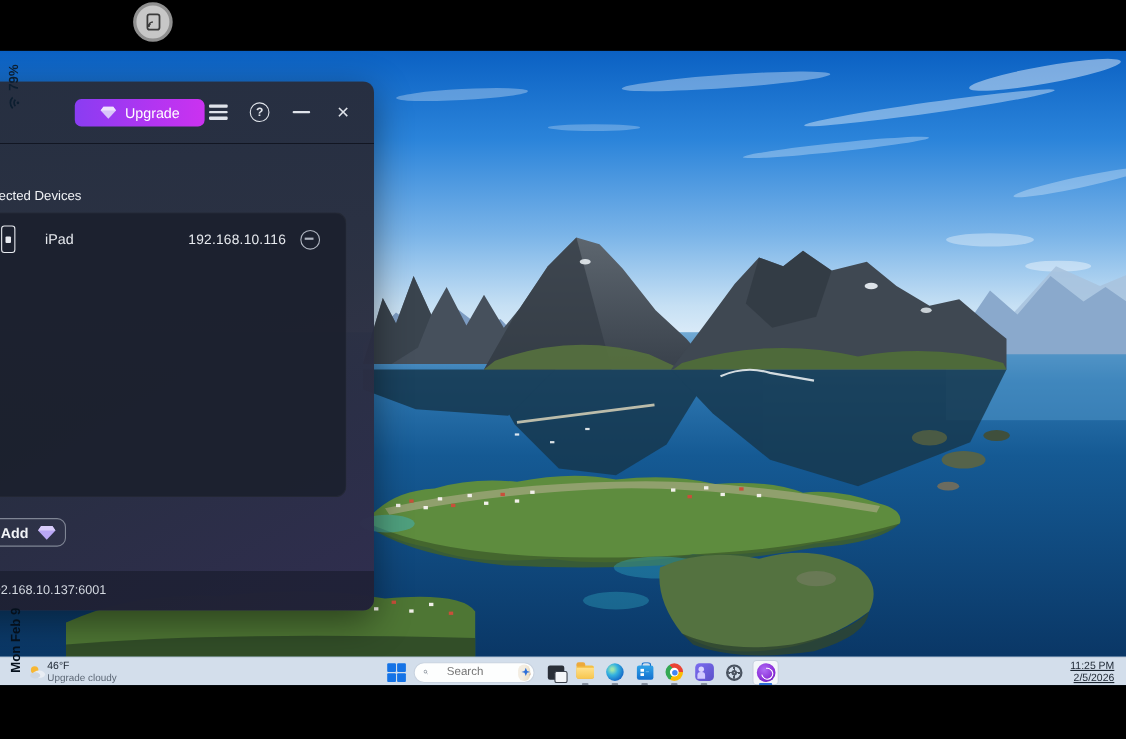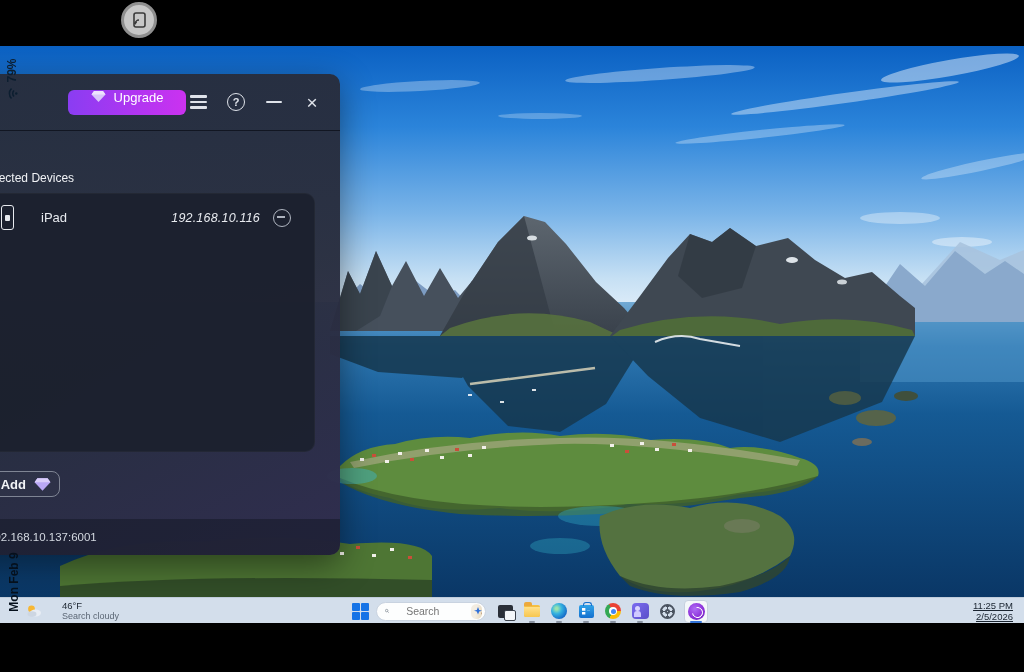--- a/index.html
+++ b/index.html
@@ -24,21 +24,21 @@
          transform:rotate(-90deg); color:#0c1e30; font-size:12px; font-weight:bold; z-index:30; white-space:nowrap; }
   .rot-battery { left:-18px; top:26px; width:60px; justify-content:center; }
   .rot-date { left:-21px; top:529px; width:70px; justify-content:center; color:#05101c; }
 
   
   .window { position:absolute; left:-50px; top:28px; width:390px; height:481px; z-index:20;
     background:linear-gradient(155deg, rgba(39,45,60,0.97) 0%, rgba(40,45,62,0.97) 55%, rgba(49,45,78,0.97) 100%);
     border-radius:10px; box-shadow:0 10px 34px rgba(0,0,0,0.45); color:#e7eaef; }
   .titlebar { height:57px; display:flex; align-items:center; padding:0 16px 0 118px;
     border-bottom:1px solid rgba(12,16,26,0.8); }
-  .upgrade-btn { display:flex; align-items:flex-start; justify-content:center; gap:8px;
+  .upgrade-btn { display:flex; align-items:center; justify-content:center; gap:8px;
     width:120px; height:25px; border:none; border-radius:6px; cursor:pointer;
     background:linear-gradient(90deg,#8a3df2 0%, #b235f1 60%, #cb32f0 100%);
     color:#fff; font-size:13px; font-family:inherit; }
   .tb-icons { margin-left:auto; display:flex; align-items:center; gap:14px; }
   .tb-btn { background:none; border:none; color:#dfe3ea; width:24px; height:24px; cursor:pointer;
     display:flex; align-items:center; justify-content:center; font-size:16px; font-family:inherit; }
   .menu-glyph { display:flex; flex-direction:column; gap:3px; }
   .menu-glyph span { display:block; width:17px; height:2.4px; background:#dfe3ea; border-radius:1px; }
   .help-circle { width:18px; height:18px; border:1.6px solid #dfe3ea; border-radius:50%;
     display:flex; align-items:center; justify-content:center; font-size:11px; font-weight:bold; }
@@ -46,39 +46,39 @@
   .close-glyph { font-size:19px; line-height:1; }
 
   .section-label { margin:40px 0 8px 20px; font-size:12px; color:#f0f2f5; }
   .device-panel { margin-left:20px; width:345px; height:259px; background:rgba(26,31,44,0.85);
     border-radius:10px; border:1px solid rgba(255,255,255,0.03); }
   .device-row { display:flex; align-items:center; height:47px; padding:0 23px 0 30px; }
   .tablet-icon { width:13px; height:25px; border:1.6px solid #e7eaef; border-radius:3px;
     display:flex; align-items:center; justify-content:center; }
   .tablet-icon i { display:block; width:5px; height:6px; background:#e7eaef; border-radius:1px; }
   .device-name { margin-left:27px; font-size:13px; }
-  .device-ip { margin-left:auto; font-size:12.5px; letter-spacing:0.2px;font-style:italic; }
+  .device-ip { margin-left:auto; font-size:12.5px; letter-spacing:0.2px; }
   .remove-btn { margin-left:13px; width:18px; height:18px; border-radius:50%; border:1.6px solid #aeb4bf;
     background:none; cursor:pointer; position:relative; }
   .remove-btn i { position:absolute; left:3px; top:6.5px; width:8px; height:1.8px; background:#aeb4bf; display:block; }
 
   .add-btn { position:absolute; left:20px; top:397px; width:90px; height:26px;
     background:rgba(255,255,255,0.02); border:1px solid #7f8594; border-radius:8px; cursor:pointer;
     display:flex; align-items:center; justify-content:flex-end; gap:8px; padding-right:8px;
     color:#f2f4f7; font-size:13px; font-weight:bold; font-family:inherit; }
 
   .win-footer { position:absolute; left:0; bottom:0; width:100%; height:36px;
     background:rgba(16,20,31,0.45); border-radius:0 0 10px 10px;
     display:flex; align-items:center; padding-left:38px; font-size:11.5px; color:#d3d8e0; }
 
   
   .taskbar { position:absolute; left:0; top:551px; width:1024px; height:26px; z-index:25;
     background:rgba(226,233,243,0.93); border-top:1px solid rgba(180,192,208,0.6);
     display:flex; align-items:center; }
-  .weather { display:flex; align-items:center; gap:20px; margin-left:26px; }
+  .weather { display:flex; align-items:center; gap:1px; margin-left:26px; }
   .weather-txt { display:flex; flex-direction:column; line-height:10px; }
   .weather-temp { font-size:9.5px; color:#1c2530; }
   .weather-cond { font-size:9px; color:#5c6775; }
   .tb-center { position:absolute; left:352px; top:0; height:26px; display:flex; align-items:center; gap:7px; }
   .start-btn { width:17px; height:17px; display:grid; grid-template-columns:8px 8px; grid-template-rows:8px 8px; gap:1px;
     background:none; border:none; cursor:pointer; padding:0; }
   .start-btn i { background:#1573e6; border-radius:1px; }
   .search-box { width:110px; height:19px; background:rgba(255,255,255,0.95); border:1px solid #c9d3e0;
     border-radius:10px; display:flex; align-items:center; padding:0 3px 0 8px; gap:17px; }
   .search-box input { border:none; outline:none; background:none; width:48px; font-size:10.5px;
@@ -337,21 +337,21 @@
 
     <div class="taskbar">
       <div class="weather">
         <svg width="16" height="14" viewBox="0 0 16 14">
           <circle cx="5.5" cy="5" r="3.4" fill="#f7b733"></circle>
           <ellipse cx="9.5" cy="9" rx="5.5" ry="3.4" fill="#e8edf4"></ellipse>
           <ellipse cx="6" cy="10" rx="4.5" ry="2.8" fill="#cdd6e2"></ellipse>
         </svg>
         <div class="weather-txt">
           <span class="weather-temp">46°F</span>
-          <span class="weather-cond">Search cloudy</span>
+          <span class="weather-cond">Upgrade cloudy</span>
         </div>
       </div>
 
       <div class="tb-center">
         <button class="start-btn" aria-label="Start">
           <i></i>
             <i></i>
             <i></i>
             <i></i>
         </button>

